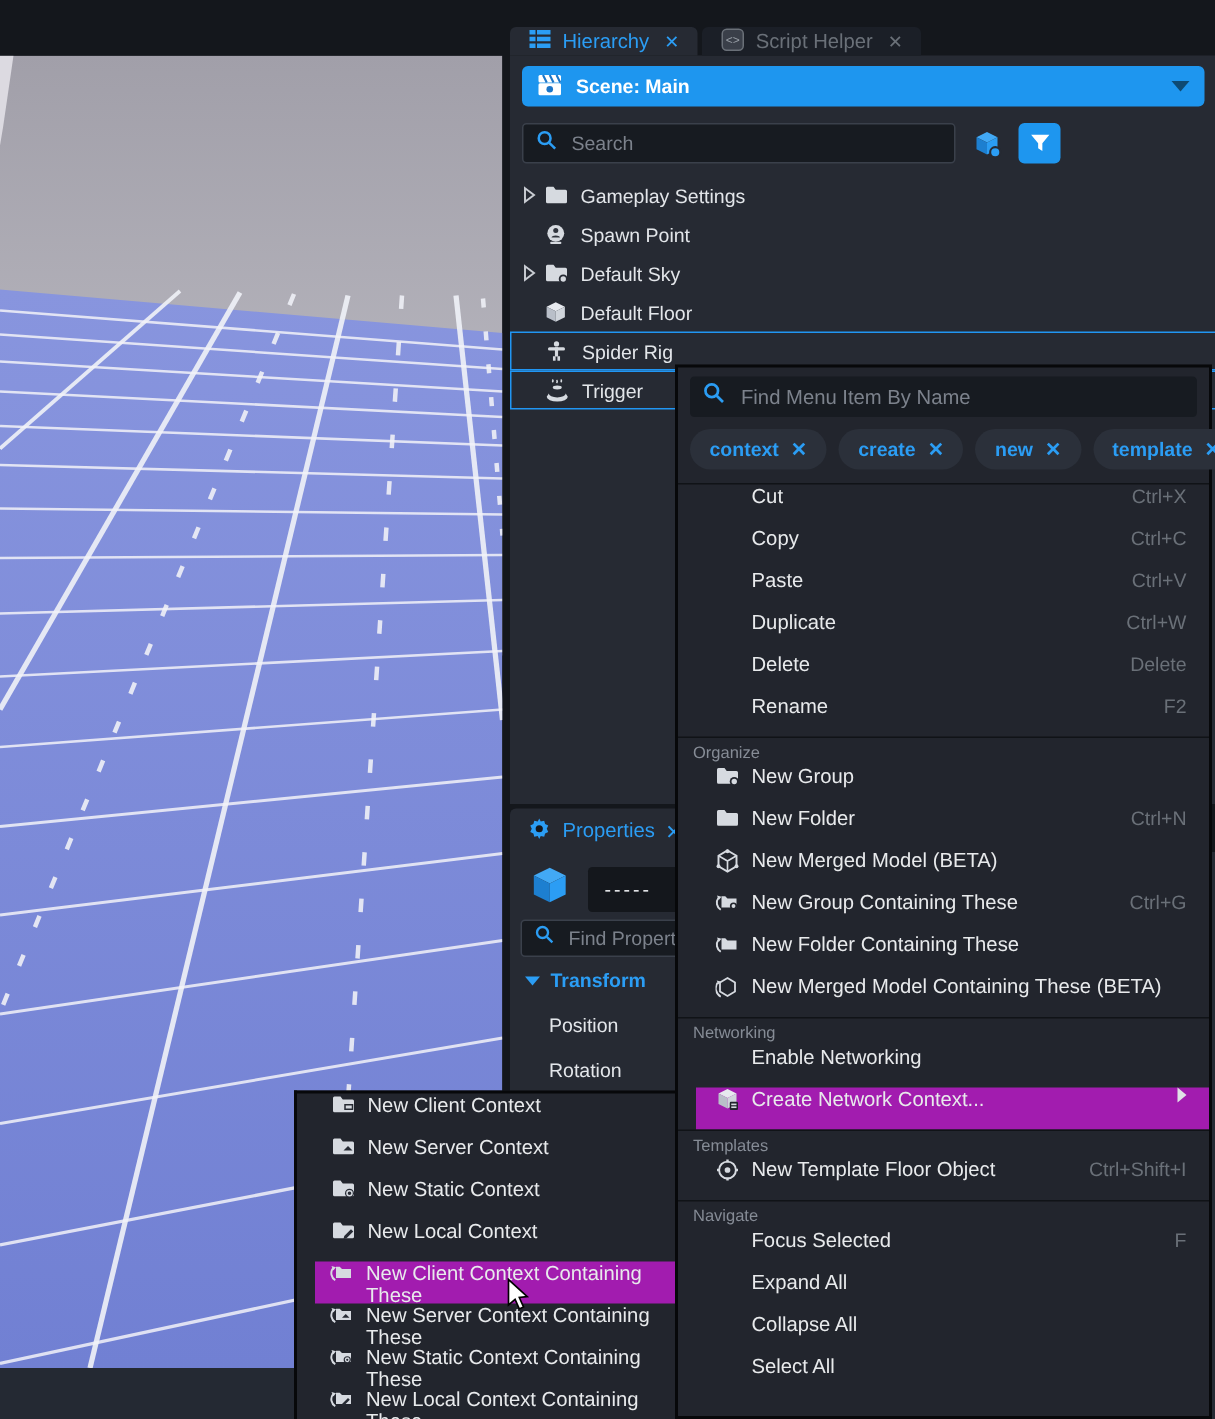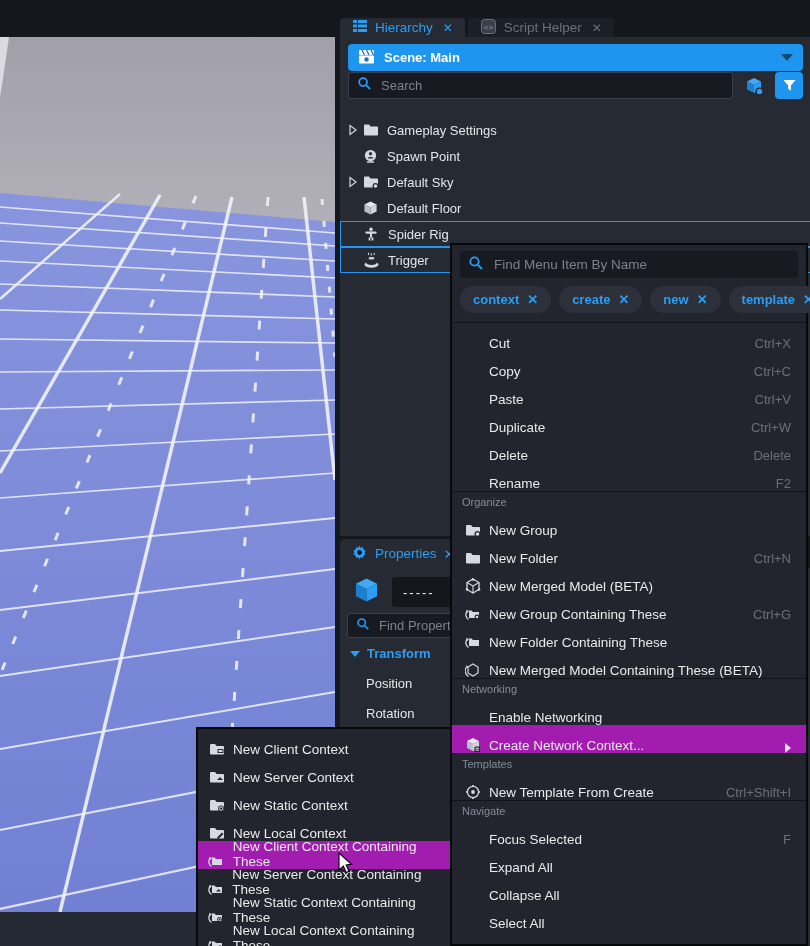--- a/index.html
+++ b/index.html
@@ -16,21 +16,21 @@
   .tab{display:flex;align-items:center;gap:7px;padding:0 12px;margin-top:18px;border-radius:4px 4px 0 0;font-size:13.5px;}
   .tab.active{background:#262a33;color:#2b9df4;}
   .tab.inactive{background:#1b1f27;color:#6a7078;margin-left:3px;}
   .tab .x{font-size:12px;margin-left:3px;}
   .tab.active .x{color:#2b9df4;}
   .tab.inactive .x{color:#6a7078;}
 
   .scene-btn{position:absolute;left:8px;top:44px;width:455px;height:27px;background:#1e96ef;border-radius:4px;display:flex;align-items:center;padding:0 10px;gap:9px;color:#fff;font-weight:bold;font-size:13px;}
   .scene-caret{margin-left:auto;width:0;height:0;border-left:6px solid transparent;border-right:6px solid transparent;border-top:7px solid #0e4a73;}
 
-  .searchrow{position:absolute;left:8px;top:72px;width:455px;height:27px;display:flex;gap:7px;align-items:center;}
+  .searchrow{position:absolute;left:8px;top:82px;width:359px;height:27px;display:flex;gap:7px;align-items:center;}
   .searchbox{flex:1;height:27px;background:#171b21;border:1px solid #3a404b;border-radius:3px;display:flex;align-items:center;padding:0 8px;gap:7px;}
   .searchbox input{background:transparent;border:none;outline:none;color:#cfd3d9;font-size:13px;width:100%;}
   .searchbox input::placeholder{color:#7c828c;}
   .iconbtn{width:28px;height:27px;display:flex;align-items:center;justify-content:center;border-radius:4px;}
   .iconbtn.filter{background:#1e96ef;}
 
   .tree{position:absolute;left:0;top:117px;width:522px;}
   .trow{position:relative;height:26px;display:flex;align-items:center;padding-left:8px;color:#e3e6ea;font-size:13px;}
   .trow.selected{border:1px solid #2196f3;}
   .trow .arrow{width:15px;display:flex;align-items:center;}
@@ -51,21 +51,21 @@
   
   .menu{position:absolute;background:#22252d;border:2px solid #07080a;z-index:6;}
   .mainmenu{left:450px;top:243px;width:358px;height:703px;}
   .menusearch{margin:6px 8px 8px 8px;height:27px;background:#171b21;border-radius:3px;display:flex;align-items:center;padding:0 8px;gap:8px;}
   .menusearch input{background:transparent;border:none;outline:none;color:#cfd3d9;font-size:13.5px;width:100%;}
   .menusearch input::placeholder{color:#7c828c;}
   .chips{display:flex;gap:8px;margin:0 8px 9px 8px;}
   .chip{height:27px;border-radius:14px;background:#2b303a;color:#2b9df4;font-weight:bold;font-size:13px;display:flex;align-items:center;gap:8px;padding:0 13px;}
   .chip .x{font-size:13px;}
   .sep{border-top:1px solid #101317;}
-  .mrow{height:28px;display:flex;align-items:flex-end;padding:0 15px 0 12px;color:#e8eaec;font-size:13.5px;}
+  .mrow{height:28px;display:flex;align-items:flex-start;padding:0 15px 0 12px;color:#e8eaec;font-size:13.5px;margin-left:12px;}
   .mrow .micon{width:17px;display:flex;align-items:center;justify-content:center;margin-right:8px;}
   .mrow.noicon{padding-left:37px;}
   .mrow .sc{margin-left:auto;color:#6a7078;font-size:13px;}
   .mrow.hl{background:#a21caf;}
   .mrow .subarrow{margin-left:auto;width:0;height:0;border-top:5px solid transparent;border-bottom:5px solid transparent;border-left:6px solid #dfe2e6;}
   .mlabel{height:19px;display:flex;align-items:flex-end;padding:0 0 2px 10px;color:#868c96;font-size:11px;}
 
   .submenu{left:196px;top:727px;width:274px;height:219px;z-index:5;border-bottom:none;}
   .submenu .mrow{height:28px;padding-left:10px;font-size:13.5px;}
 
@@ -571,21 +571,21 @@
 
     <div class="mlabel sep">Templates</div>
     <div class="mrow">
       <span class="micon">
           <svg width="16" height="16" viewBox="0 0 16 16">
             <circle cx="8" cy="8" r="5.6" fill="none" stroke="#d6dae0" stroke-width="1.3"></circle>
             <circle cx="8" cy="8" r="1.9" fill="#d6dae0"></circle>
             <path d="M8 1v2M8 13v2M1 8h2M13 8h2" stroke="#d6dae0" stroke-width="1.6"></path>
           </svg>
         </span>
-      <span>New Template From Create</span>
+      <span>New Template Floor Object</span>
         <span class="sc">Ctrl+Shift+I</span>
     </div>
 
     <div class="mlabel sep">Navigate</div>
     <div class="mrow noicon">
         <span>Focus Selected</span>
         <span class="sc">F</span>
       </div>
     <div class="mrow noicon">
         <span>Expand All</span>

